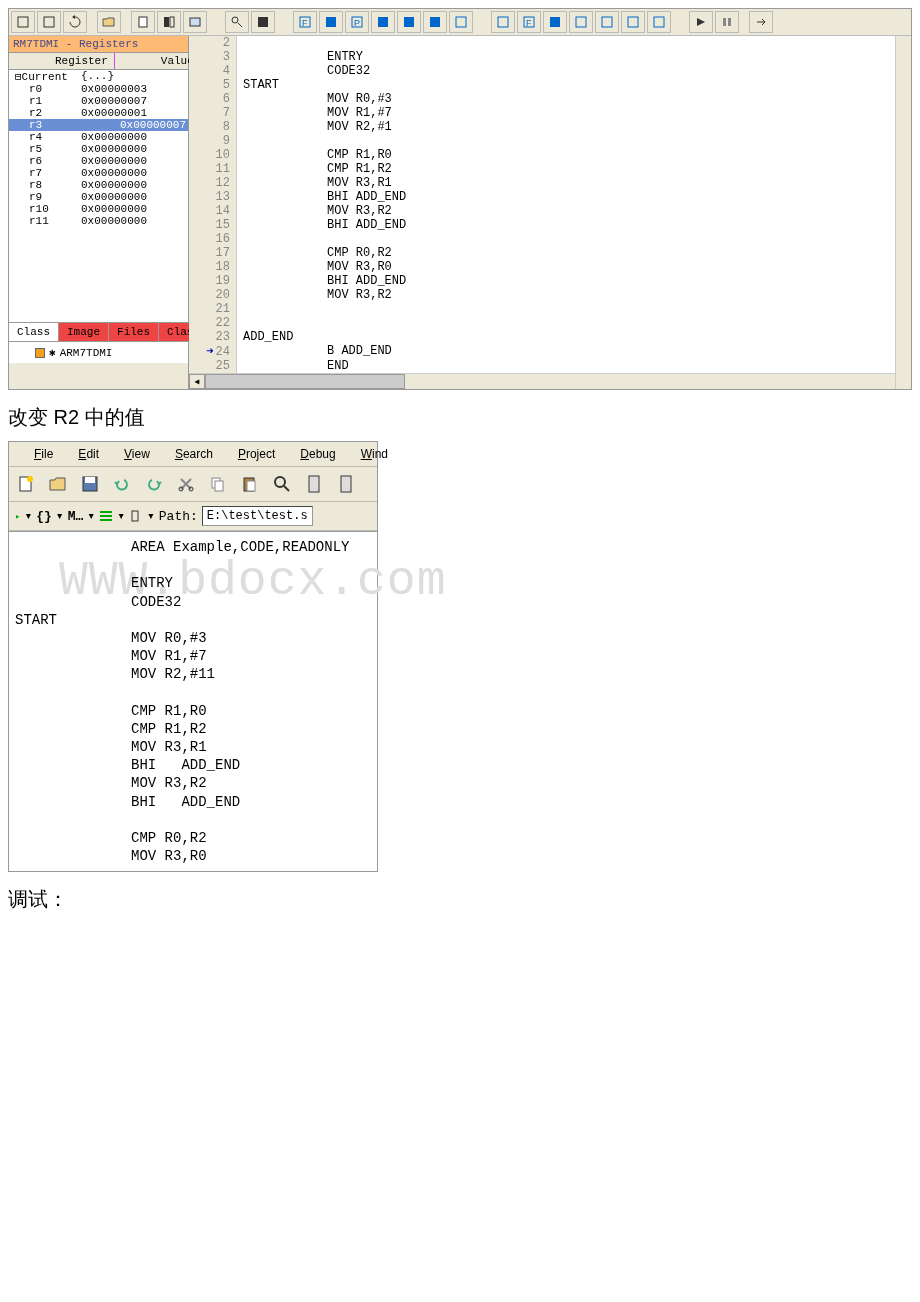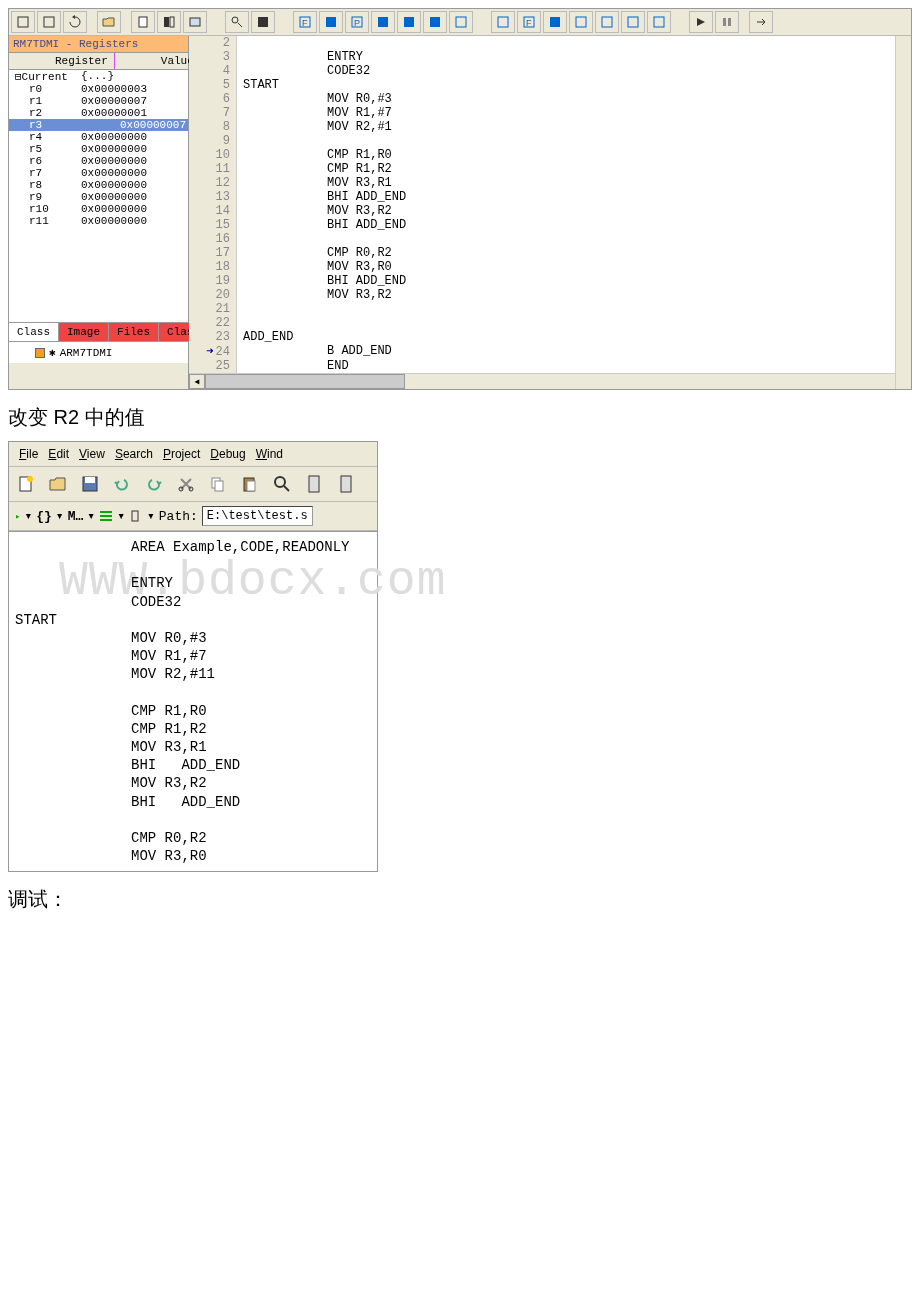--- a/index.html
+++ b/index.html
@@ -49,21 +49,21 @@
     .code-vscroll { width: 16px; background: #ece9d8; border-left: 1px solid #ccc; }
     .code-wrap { display: flex; }
     .code-content { flex: 1; }
     
     
     .caption { font-size: 20px; margin: 14px 8px 10px; font-family: Liberation Sans, sans-serif; }
     
     
     .ide2 { border: 1px solid #999; margin: 8px; background: #ece9d8; width: 370px; font-family: "Courier New", monospace; }
     .menubar { display: flex; padding: 3px 6px; gap: 2px; background: #ece9d8; border-bottom: 1px solid #bbb; font-family: "Microsoft Sans Serif", sans-serif; font-size: 12px; }
-    .menu-item { padding: 2px 4px; cursor: pointer; }
+    .menu-item { padding: 2px 4px; cursor: pointer; margin-left: 15px; }
     .menu-item u { text-decoration: underline; }
     .main-toolbar { padding: 4px; display: flex; gap: 6px; background: #ece9d8; border-bottom: 1px solid #bbb; }
     .mtb-btn { width: 26px; height: 26px; display: flex; align-items: center; justify-content: center; cursor: pointer; }
     .path-bar { padding: 4px 6px; display: flex; align-items: center; gap: 4px; background: #ece9d8; border-bottom: 1px solid #bbb; font-size: 13px; }
     .path-input { border: 1px inset #999; padding: 2px 4px; font-family: "Courier New", monospace; font-size: 12px; background: #fff; }
     .bracket-icon { color: #000; font-weight: bold; }
     .memory-icon { font-weight: bold; }
     
     .code2 { background: #fff; padding: 6px; font-family: "Courier New", monospace; font-size: 14px; border-top: 1px solid #999; line-height: 1.3; }
     .code2-line { display: flex; white-space: pre; }

